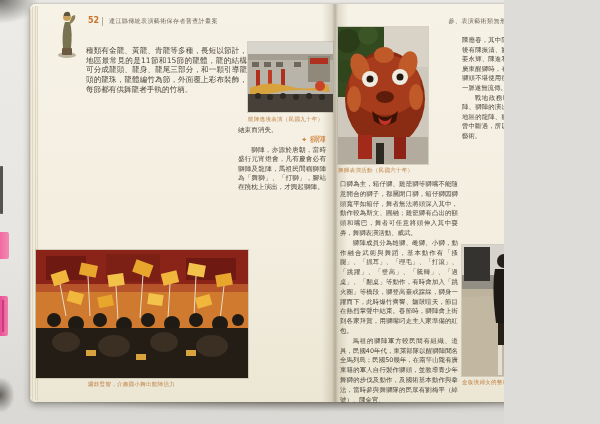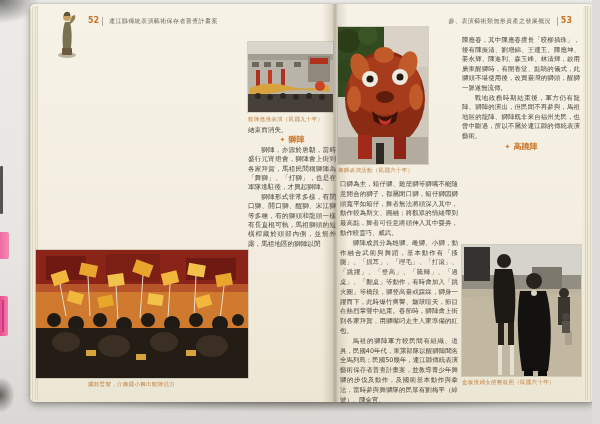--- a/index.html
+++ b/index.html
@@ -1,16 +1,16 @@
 <!DOCTYPE html>
 <html><head>
 <meta charset="utf-8">
 <style>
   html,body{margin:0;padding:0;background:#dddcd8;}
-  .screen{position:relative;width:592px;height:424px;background:linear-gradient(180deg,#ecebe7 0%,#e6e5e1 60%,#d9d8d4 100%);overflow:hidden;font-family:"DejaVu Sans",sans-serif;}
+  .screen{position:relative;width:504px;height:424px;background:linear-gradient(180deg,#ecebe7 0%,#e6e5e1 60%,#d9d8d4 100%);overflow:hidden;font-family:"DejaVu Sans",sans-serif;}
   
   .smudge-tl{position:absolute;left:0;top:0;width:40px;height:24px;background:radial-gradient(ellipse at 0% 0%,rgba(90,90,86,.85),rgba(90,90,86,0) 70%);}
   .smudge-bl{position:absolute;left:0;top:378px;width:14px;height:34px;background:radial-gradient(ellipse at 0% 50%,rgba(70,66,62,.8),rgba(70,66,62,0) 75%);}
   .edge-line{position:absolute;left:0;top:166px;width:3px;height:48px;background:#3a3836;opacity:.85;border-radius:1px;}
   .tab-pink1{position:absolute;left:0;top:232px;width:9px;height:27px;background:linear-gradient(90deg,#f06ba0,#f38ab4);border-radius:0 2px 2px 0;}
   .tab-pink2{position:absolute;left:0;top:296px;width:8px;height:40px;background:linear-gradient(90deg,#e94f92,#f27bab);border-radius:0 2px 2px 0;}
   .tab-pink2 i{position:absolute;left:2px;top:4px;width:2px;height:32px;background:#c93a7e;display:block;}
   .floor-shadow{position:absolute;left:26px;top:396px;width:552px;height:16px;background:radial-gradient(ellipse at 50% 0%,rgba(60,55,45,.45),rgba(60,55,45,0) 70%);}
 
   
@@ -23,25 +23,25 @@
   .pagenum{position:absolute;font-size:8px;font-weight:bold;color:#c9742b;}
   .hdr-text{position:absolute;font-size:6px;color:#6d675c;letter-spacing:.4px;white-space:nowrap;}
   .hdr-left-text{left:72px;top:13px;border-left:1px solid #b4ad9d;padding-left:6px;}
   .hdr-right-text{right:36px;top:13px;border-right:1px solid #b4ad9d;padding-right:6px;}
 
   
   .col{position:absolute;color:#4b463e;text-align:justify;}
   .col p{margin:0;}
   .col p.ind{text-indent:2em;}
   .col-main{left:56px;top:42px;width:161px;font-size:7.6px;line-height:9.7px;}
-  .col-side{left:218px;top:122px;width:88px;font-size:6.6px;line-height:9.4px;}
+  .col-side{left:208px;top:122px;width:88px;font-size:6.6px;line-height:9.4px;}
   .col-r1{left:310px;top:176px;width:118px;font-size:6.4px;line-height:9.8px;}
   .col-r2{left:432px;top:32px;width:118px;font-size:6.4px;line-height:9.6px;}
 
-  .sec-hdr{margin:7px 0 4px 0;font-size:8px;font-weight:bold;color:#c9742b;text-align:center;text-indent:0;}
+  .sec-hdr{margin:7px 0 4px 0;font-size:8px;font-weight:normal;color:#c9742b;text-align:right;text-indent:0;}
   .sec-hdr .diam{font-size:7px;margin-right:3px;color:#d07e2c;}
 
   .caption{position:absolute;font-size:5.5px;color:#bf8347;letter-spacing:.3px;white-space:nowrap;overflow:hidden;}
 
   .photo{position:absolute;box-shadow:0 0 0 1px rgba(120,110,90,.25);}
   .photo svg{display:block;}
 </style>
 </head>
 <body>
 
@@ -68,20 +68,21 @@
         <path d="M9 40 C8 28 9 20 11 14 L16 14 C18 22 18 30 17 40 Z" fill="#77724f"></path>
         <path d="M16 16 C20 14 22 10 21 7 L18 8 C17 11 16 13 15 15 Z" fill="#8a815a"></path>
         <circle cx="13" cy="9" r="4" fill="#c9a25e"></circle>
         <path d="M10 6 C11 3 16 3 16 6 L16 8 L10 8 Z" fill="#5d5540"></path>
       </svg>
     </div>
     <div class="pagenum" style="left:58px;top:12px;">52</div>
     <div class="hdr-text hdr-left-text">連江縣傳統表演藝術保存者普查計畫案</div>
 
     <div class="col col-main">
+      <p>種類有金龍、黃龍、青龍等多種，長短以節計，地區最常見的是11節和15節的龍體，龍的結構可分成龍頭、龍身、龍尾三部分，和一顆引導龍頭的龍珠，龍體編竹為節，外面覆上彩布裝飾，每節都有供舞龍者手執的竹柄。</p>
     </div>
 
     <div class="photo" style="left:218px;top:38px;">
       <svg width="85" height="70" viewBox="0 0 85 70">
         <rect width="85" height="70" fill="#b9b4aa"></rect>
         <rect width="85" height="12" fill="#d8d5cd"></rect>
         <rect x="0" y="12" width="85" height="6" fill="#a39d92"></rect>
         <rect x="4" y="20" width="7" height="5" fill="#6e675c"></rect>
           <rect x="16" y="20" width="7" height="5" fill="#6e675c"></rect>
         <rect x="28" y="20" width="7" height="5" fill="#6e675c"></rect>
@@ -100,22 +101,21 @@
           <circle cx="48" cy="55" r="3" fill="#2c2822"></circle>
         <circle cx="61" cy="54" r="3" fill="#2c2822"></circle>
           <circle cx="74" cy="55" r="3" fill="#2c2822"></circle>
       </svg>
     </div>
     <div class="caption" style="left:218px;top:112px;width:86px;">龍陣遶境表演（民國九十年）</div>
 
     <div class="col col-side">
       <p>結束而消失。</p>
       <p class="sec-hdr"><span class="diam">✦</span><span>獅陣</span></p>
-      <p class="ind">獅陣，亦源於唐朝，當時盛行元宵燈會，獅陣會上街到各家拜賀，馬祖民間稱獅陣為「舞獅」、「打獅」，也是在軍隊進駐後，才興起獅陣。</p>
-      <p class="ind">獅陣形式非常多樣，有閉口獅、開口獅、醒獅、宋江獅等多種，有的獅頭和龍頭一樣有長直棍可執，馬祖獅頭的短橫桿藏於頭部內側，並無外露，馬祖地區的獅陣以閉</p>
+      <p class="ind">獅陣，亦源於唐朝，當時盛行元宵燈會，凡有慶會必有獅陣及龍陣，馬祖民間稱獅陣為「舞獅」、「打獅」，腳站在蹺枕上演出，才興起獅陣。</p>
     </div>
 
     <div class="photo" style="left:6px;top:246px;">
       <svg width="212" height="128" viewBox="0 0 212 128">
         <rect width="212" height="128" fill="#cf7a2e"></rect>
         <rect width="212" height="36" fill="#8a2318"></rect>
         <rect x="10" y="6" width="40" height="24" fill="#6e1a12"></rect>
         <rect x="70" y="4" width="54" height="28" fill="#7c1f15"></rect>
         <rect x="150" y="8" width="50" height="22" fill="#6e1a12"></rect>
         <rect x="0" y="34" width="212" height="8" fill="#b8542a"></rect>
@@ -197,23 +197,23 @@
         <path d="M40 90 Q47 98 54 90 L52 96 Q47 100 42 96 Z" fill="#c03428"></path>
         <rect x="0" y="110" width="90" height="27" fill="#b3ac9e"></rect>
         <rect x="20" y="108" width="14" height="24" fill="#a32a1a"></rect>
         <rect x="56" y="110" width="12" height="22" fill="#8c2316"></rect>
         <rect x="38" y="116" width="8" height="21" fill="#2d2a24"></rect>
       </svg>
     </div>
     <div class="caption" style="left:308px;top:163px;width:118px;">舞獅表演活動（民國六十年）</div>
 
     <div class="col col-r1">
-      <p>口獅為主，箱仔獅、雞籠獅等獅嘴不能隨意開合的獅子，都屬閉口獅，箱仔獅因獅頭寬平如箱仔，舞者無法將頭深入其中，動作較為斯文、圓融；將觀眾的情緒帶到最高點，舞者可任意將頭伸入其中耍弄，動作較靈巧、威武。</p>
+      <p>口獅為主，箱仔獅、雞籠獅等獅嘴不能隨意開合的獅子，都屬閉口獅，箱仔獅因獅頭寬平如箱仔，舞者無法將頭深入其中，動作較為斯文、圓融；雞籠獅有凸出的額頭和嘴巴，舞者可任意將頭伸入其中耍弄，舞獅表演活動、威武。</p>
       <p class="ind">獅陣成員分為雄獅、雌獅、小獅，動作融合武術與舞蹈，基本動作有「搔腿」、「抓耳」、「理毛」、「打滾」、「跳躍」、「登高」、「騰轉」、「過桌」、「翻桌」等動作，有時會加入「跳火圈」等橋段，獅登高臺或踩綵，獅身一躍而下，此時爆竹齊響、鑼鼓喧天，節目在熱烈掌聲中結束。春節時，獅陣會上街到各家拜賀，用獅嘴叼走主人家準備的紅包。</p>
-      <p class="ind">馬祖的獅陣軍方較民間有組織、道具，民國40年代，東萊部隊以醒獅陣聞名全馬列島；民國50幾年，連江縣傳統表演藝術保存者普查計畫案，並教導青少年舞獅的步伐及動作，及國術基本動作與拳法，當時參與舞獅隊的民眾有劉梅平（綽號）、陳金官、</p>
+      <p class="ind">馬祖的獅陣軍方較民間有組織、道具，民國40年代，東萊部隊以醒獅陣聞名全馬列島；民國50幾年，在南竿山隴有廣東籍的軍人自行製作獅頭，並教導青少年舞獅的步伐及動作，及國術基本動作與拳法，當時參與舞獅隊的民眾有劉梅平（綽號）、陳金官、</p>
     </div>
 
     <div class="col col-r2">
       <p>陳應春，其中陳應春擅長「咬柳插珠」，後有陳振清、劉增錦、王連玉、陳應坤、姜永輝、陳進利、森玉峰、林清輝，啟用廣東醒獅時，有開香堂、點睛的儀式，此獅頭不堪使用後，改買臺灣的獅頭，醒獅一脈遂無流傳。</p>
       <p class="ind">戰地政務時期結束後，軍方仍有龍陣、獅陣的演出，但民間不再參與，馬祖地區的龍陣、獅陣既非來自福州先民，也曾中斷過，所以不屬於連江縣的傳統表演藝術。</p>
       <p class="sec-hdr"><span class="diam">✦</span><span>高蹺陣</span></p>
     </div>
 
     <div class="photo" style="left:432px;top:241px;">
       <svg width="119" height="131" viewBox="0 0 119 131">

